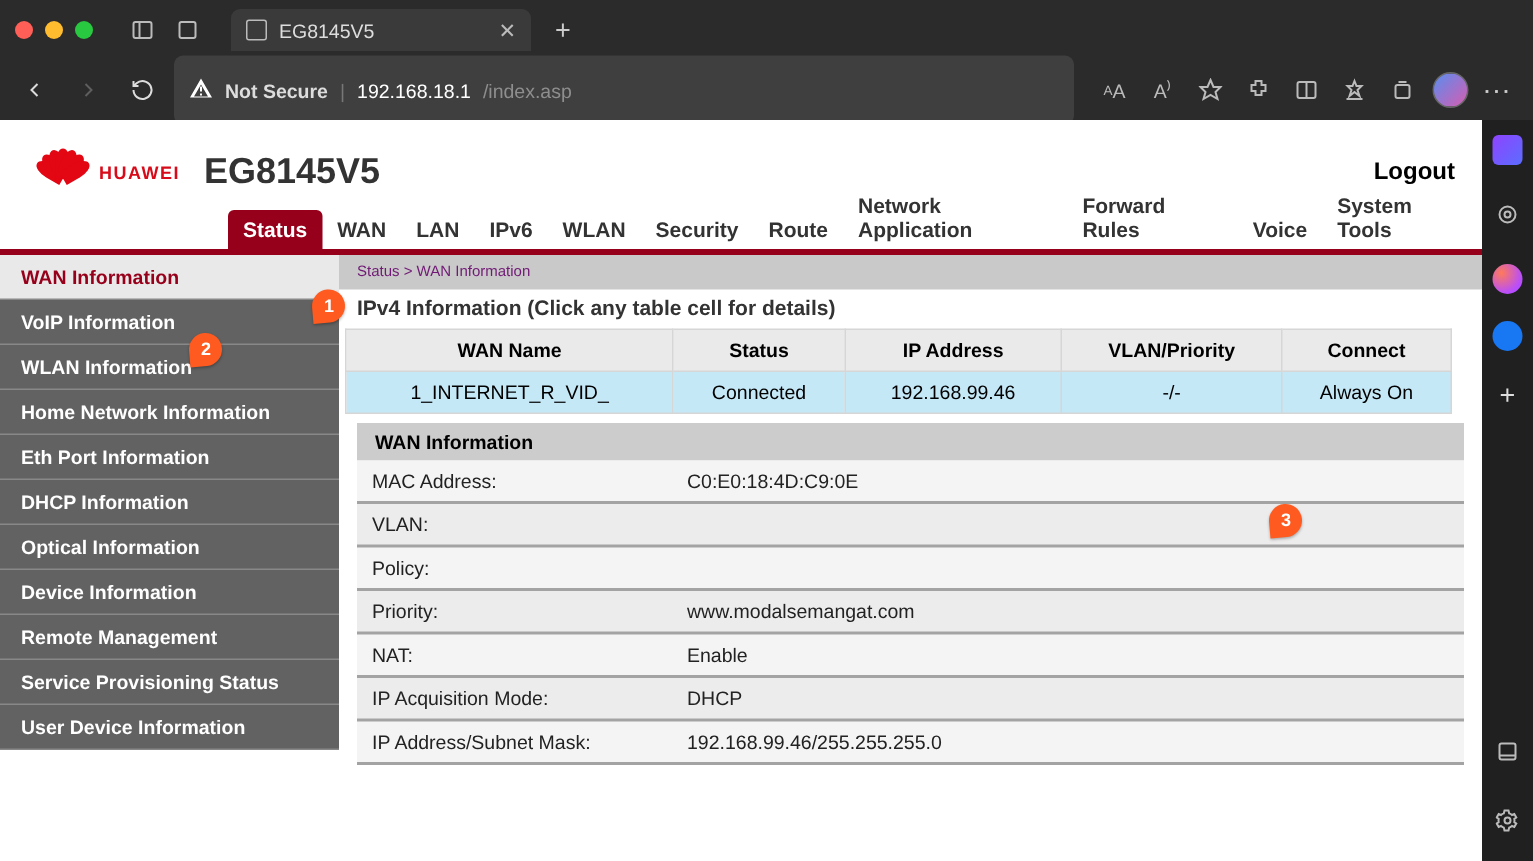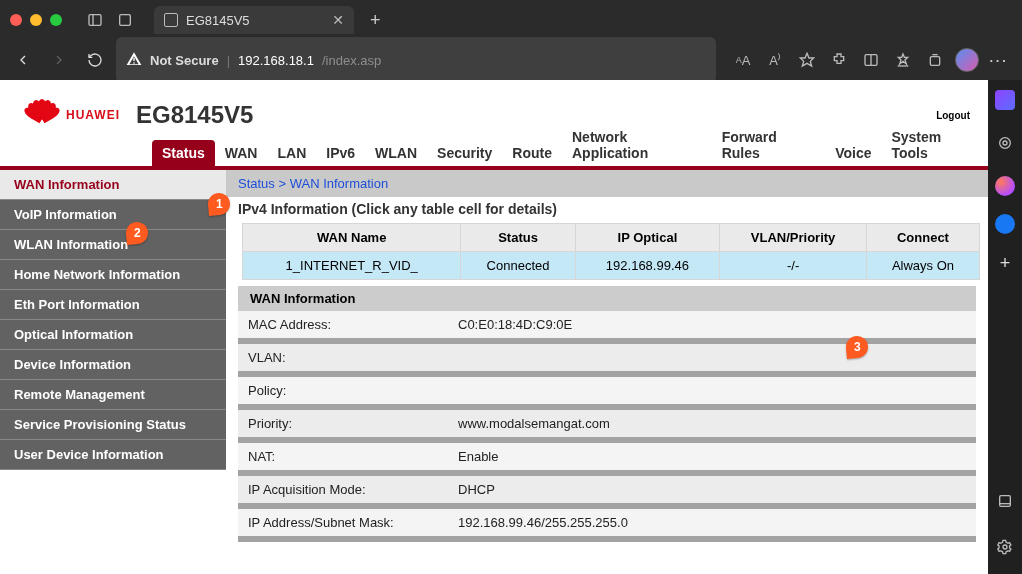--- a/index.html
+++ b/index.html
@@ -44,43 +44,43 @@
   .viewport::-webkit-scrollbar{width:10px;background:#eee;}
   .viewport::-webkit-scrollbar-thumb{background:#b5b5b5;border-radius:5px;}
 
   
   .router{min-height:560px;}
   .hdr{display:flex;align-items:center;padding:8px 18px 0 18px;height:62px;}
   .huawei-logo{display:flex;align-items:center;color:#d70b1a;font-weight:bold;font-size:12px;letter-spacing:1px;}
   .huawei-petals{width:48px;height:38px;position:relative;}
   .petal{position:absolute;width:10px;height:20px;background:#e30613;border-radius:50% 50% 0 0;left:19px;top:3px;transform-origin:50% 100%;}
   .model{font-size:24px;font-weight:bold;color:#333;margin-left:16px;}
-  .logout{margin-left:auto;color:#000;font-weight:bold;font-size:10px;}
+  .logout{margin-left:auto;color:#000;font-weight:bold;font-size:16px;}
 
   .tabsbar{display:flex;align-items:flex-end;padding-left:152px;border-bottom:4px solid #97001b;background:#fff;height:28px;gap:0;}
   .tab{padding:5px 10px 5px 10px;font-weight:bold;color:#333;font-size:14px;}
   .tab.active{background:#97001b;color:#fff;border-radius:4px 4px 0 0;}
 
   .body-grid{display:grid;grid-template-columns:226px 1fr;}
   .sidenav{background:#fff;}
   .sn-item{padding:7px 14px;background:#626262;color:#fff;font-weight:bold;font-size:13px;border-bottom:1px solid #888;}
   .sn-item.active{background:#e9e9e9;color:#97001b;}
 
   .main{padding:0;}
-  .crumb{background:#c9c9c9;padding:6px 12px;font-size:13px;color:#1d4ed8;}
+  .crumb{background:#c9c9c9;padding:6px 12px;font-size:10px;color:#701a75;}
   .hint{margin:18px;background:#fffde4;border:1px solid #e8e4a3;padding:16px 18px;color:#444;font-size:13px;}
 
   .sect-title{font-weight:bold;color:#333;padding:4px 12px;font-size:14px;}
-  table.t{width:calc(100% - 24px);margin:2px 12px 6px 16px;border-collapse:collapse;font-size:13px;}
+  table.t{width:calc(100% - 24px);margin:2px 12px 6px 4px;border-collapse:collapse;font-size:13px;}
   table.t th{background:#eaeaea;padding:6px 6px;font-weight:bold;text-align:center;border:1px solid #d6d6d6;}
   table.t td{padding:6px 6px;text-align:center;border:1px solid #d6d6d6;background:#c5e8f7;}
   .sect-sub{background:#ccc;font-weight:bold;padding:5px 12px;font-size:13px;margin:0 12px;}
 
   table.kv{width:calc(100% - 24px);margin:0 12px;border-collapse:collapse;font-size:13px;}
-  table.kv td{padding:6px 10px;border-bottom:6px solid #a3a3a3;text-align:left;color:#222;background:#f4f4f4;}
+  table.kv td{padding:6px 10px;border-bottom:2px solid #a3a3a3;text-align:left;color:#222;background:#f4f4f4;}
   table.kv tr:nth-child(even) td{background:#ececec;}
   table.kv td:first-child{width:210px;}
   .redlink{color:#e30613;}
 
   .badge{position:absolute;width:22px;height:22px;background:#ff5a1f;color:#fff;border-radius:50% 50% 50% 0;display:flex;align-items:center;justify-content:center;font-weight:bold;font-size:12px;transform:rotate(-5deg);box-shadow:0 1px 2px rgba(0,0,0,0.3);}
   .badge span{transform:rotate(5deg);}
 
   .plus-square{width:22px;height:22px;color:#ddd;display:flex;align-items:center;justify-content:center;font-size:18px;}
 </style>
 </head>
@@ -222,37 +222,38 @@
           <div class="tab">System Tools</div>
         </div>
 
         <div class="body-grid">
           <div class="sidenav">
             <div class="sn-item active">WAN Information</div>
             <div class="sn-item">VoIP Information</div>
             <div class="sn-item">WLAN Information</div>
             <div class="sn-item">Home Network Information</div>
             <div class="sn-item">Eth Port Information</div>
+            <div class="sn-item">DHCP Information</div>
             <div class="sn-item">Optical Information</div>
             <div class="sn-item">Device Information</div>
             <div class="sn-item">Remote Management</div>
             <div class="sn-item">Service Provisioning Status</div>
             <div class="sn-item">User Device Information</div>
           </div>
 
           <div class="main">
             <div class="crumb">Status &gt; WAN Information</div>
 
             <div class="sect-title">IPv4 Information (Click any table cell for details)</div>
             <table class="t">
               <tbody>
                   <tr>
                 <th>WAN Name</th>
                 <th>Status</th>
-                <th>IP Optical</th>
+                <th>IP Address</th>
                 <th>VLAN/Priority</th>
                 <th>Connect</th>
               </tr>
               <tr>
                 <td>1_INTERNET_R_VID_</td>
                 <td>Connected</td>
                 <td>192.168.99.46</td>
                 <td>-/-</td>
                 <td>Always On</td>
               </tr>

